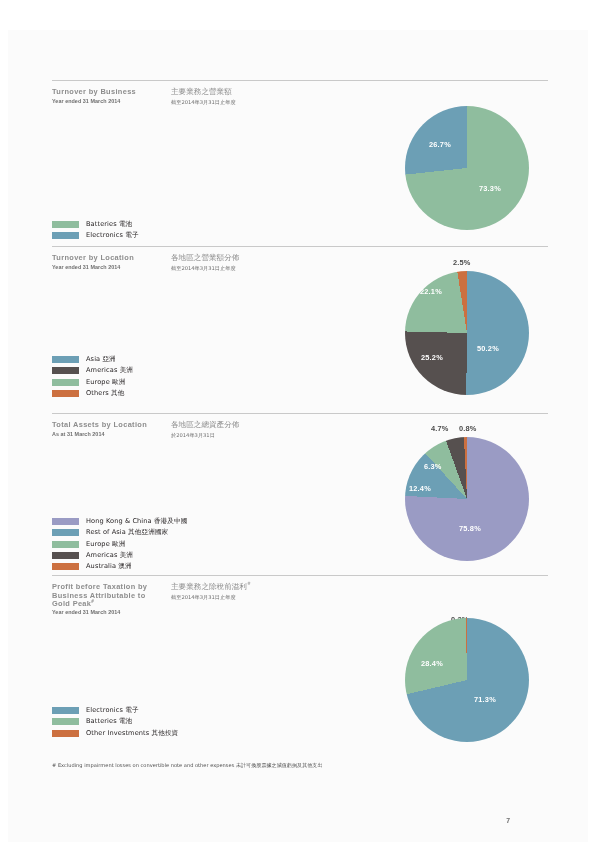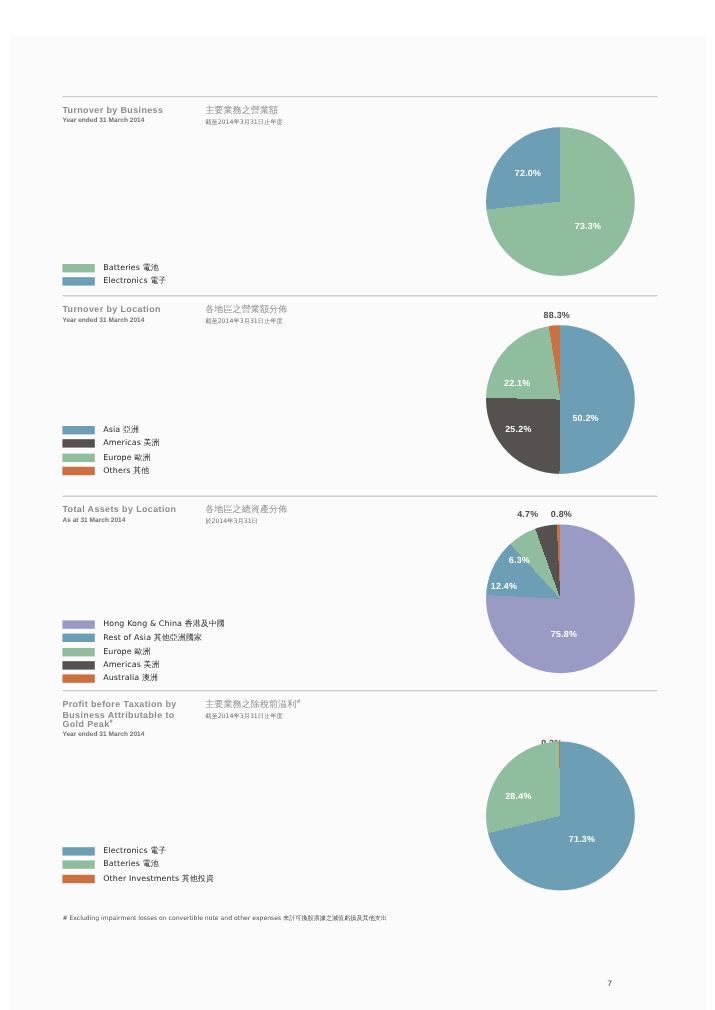--- a/index.html
+++ b/index.html
@@ -181,21 +181,21 @@
           <span class="swatch" style="background:#8fbd9e;"></span><span class="legend-label">Batteries 電池</span>
         </div>
         <div class="legend-row">
           <span class="swatch" style="background:#6c9fb5;"></span><span class="legend-label">Electronics 電子</span>
         </div>
       </div>
 
       <div class="pie-wrap" style="left:327px; top:26px; width:160px; height:130px;">
         <div class="pie" style="left:26px; top:0px; width:124px; height:124px;
              background: conic-gradient(from 0deg, #8fbd9e 0deg 263.88deg, #6c9fb5 263.88deg 360deg);"></div>
-        <div class="pie-label" style="left:50px; top:34px;">72.0%</div>
+        <div class="pie-label" style="left:50px; top:34px;">26.7%</div>
         <div class="pie-label" style="left:100px; top:78px;">73.3%</div>
       </div>
     </div>
 
     <div class="section" id="sec1" style="top:246px;">
       <div class="rule"></div>
       <div class="sec-head">
         <div class="head-en">Turnover by Location</div>
         <div class="head-en-sub" style="top:11px;">Year ended 31 March 2014</div>
         <div class="head-zh">各地區之營業額分佈</div>
@@ -211,30 +211,30 @@
         </div>
         <div class="legend-row">
           <span class="swatch" style="background:#8fbd9e;"></span><span class="legend-label">Europe 歐洲</span>
         </div>
         <div class="legend-row">
           <span class="swatch" style="background:#cc7040;"></span><span class="legend-label">Others 其他</span>
         </div>
       </div>
 
       <div class="pie-wrap" style="left:327px; top:12px; width:170px; height:135px;">
-        <div class="pie-label outside" style="left:74px; top:0px;">88.3%</div>
+        <div class="pie-label outside" style="left:74px; top:0px;">2.5%</div>
         <div class="pie" style="left:26px; top:13px; width:124px; height:124px;
              background: conic-gradient(from 0deg,
                #6c9fb5 0deg 180.72deg,
                #56504f 180.72deg 271.44deg,
                #8fbd9e 271.44deg 350.99deg,
                #cc7040 350.99deg 360deg);"></div>
         <div class="pie-label" style="left:98px; top:75px;margin-top:11px;">50.2%</div>
         <div class="pie-label" style="left:42px; top:95px;">25.2%</div>
-        <div class="pie-label" style="left:41px; top:57px;text-align:center;">22.1%</div>
+        <div class="pie-label" style="left:41px; top:29px;text-align:center;">22.1%</div>
       </div>
     </div>
 
     <div class="section" id="sec2" style="top:413px;">
       <div class="rule"></div>
       <div class="sec-head">
         <div class="head-en">Total Assets by Location</div>
         <div class="head-en-sub" style="top:11px;">As at 31 March 2014</div>
         <div class="head-zh">各地區之總資產分佈</div>
         <div class="head-zh-sub" style="top:11.5px;">於2014年3月31日</div>

